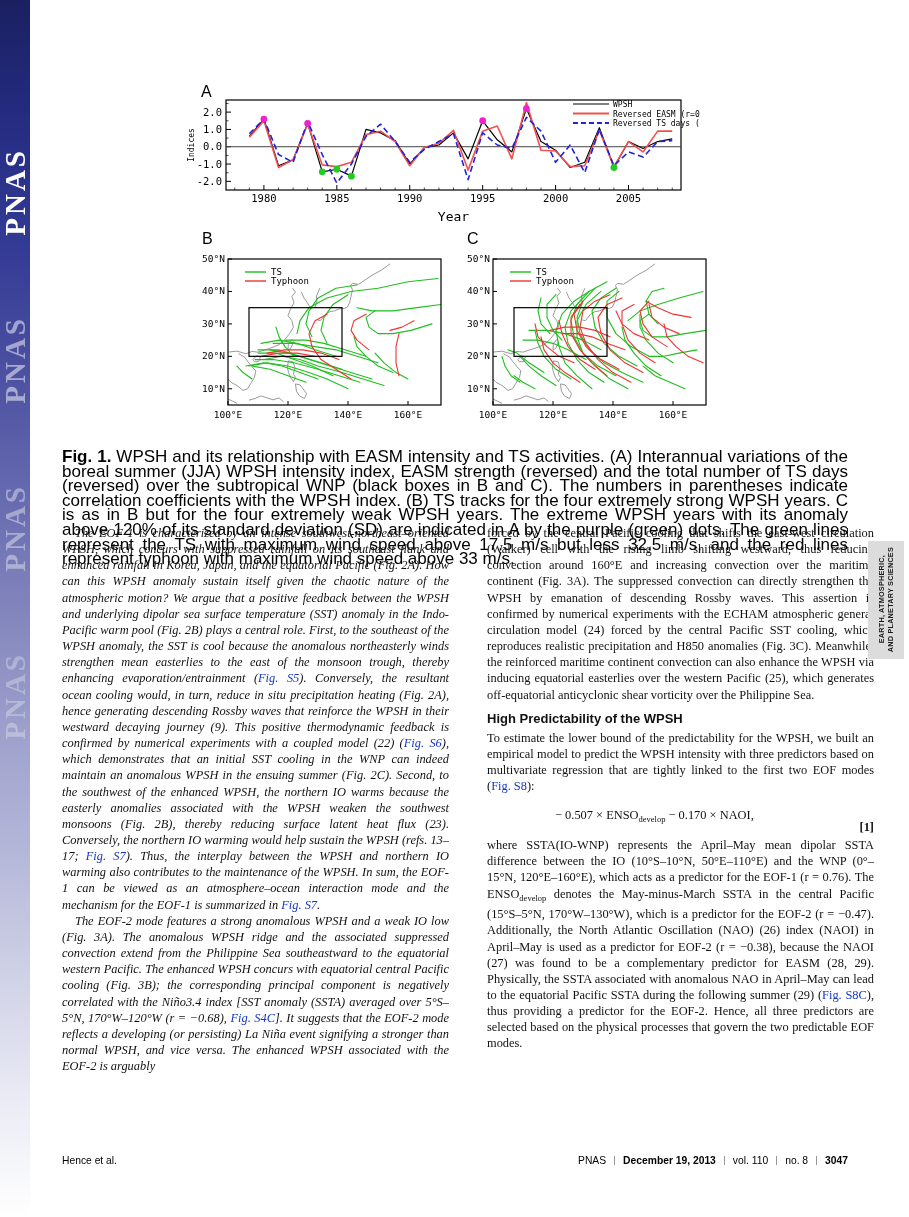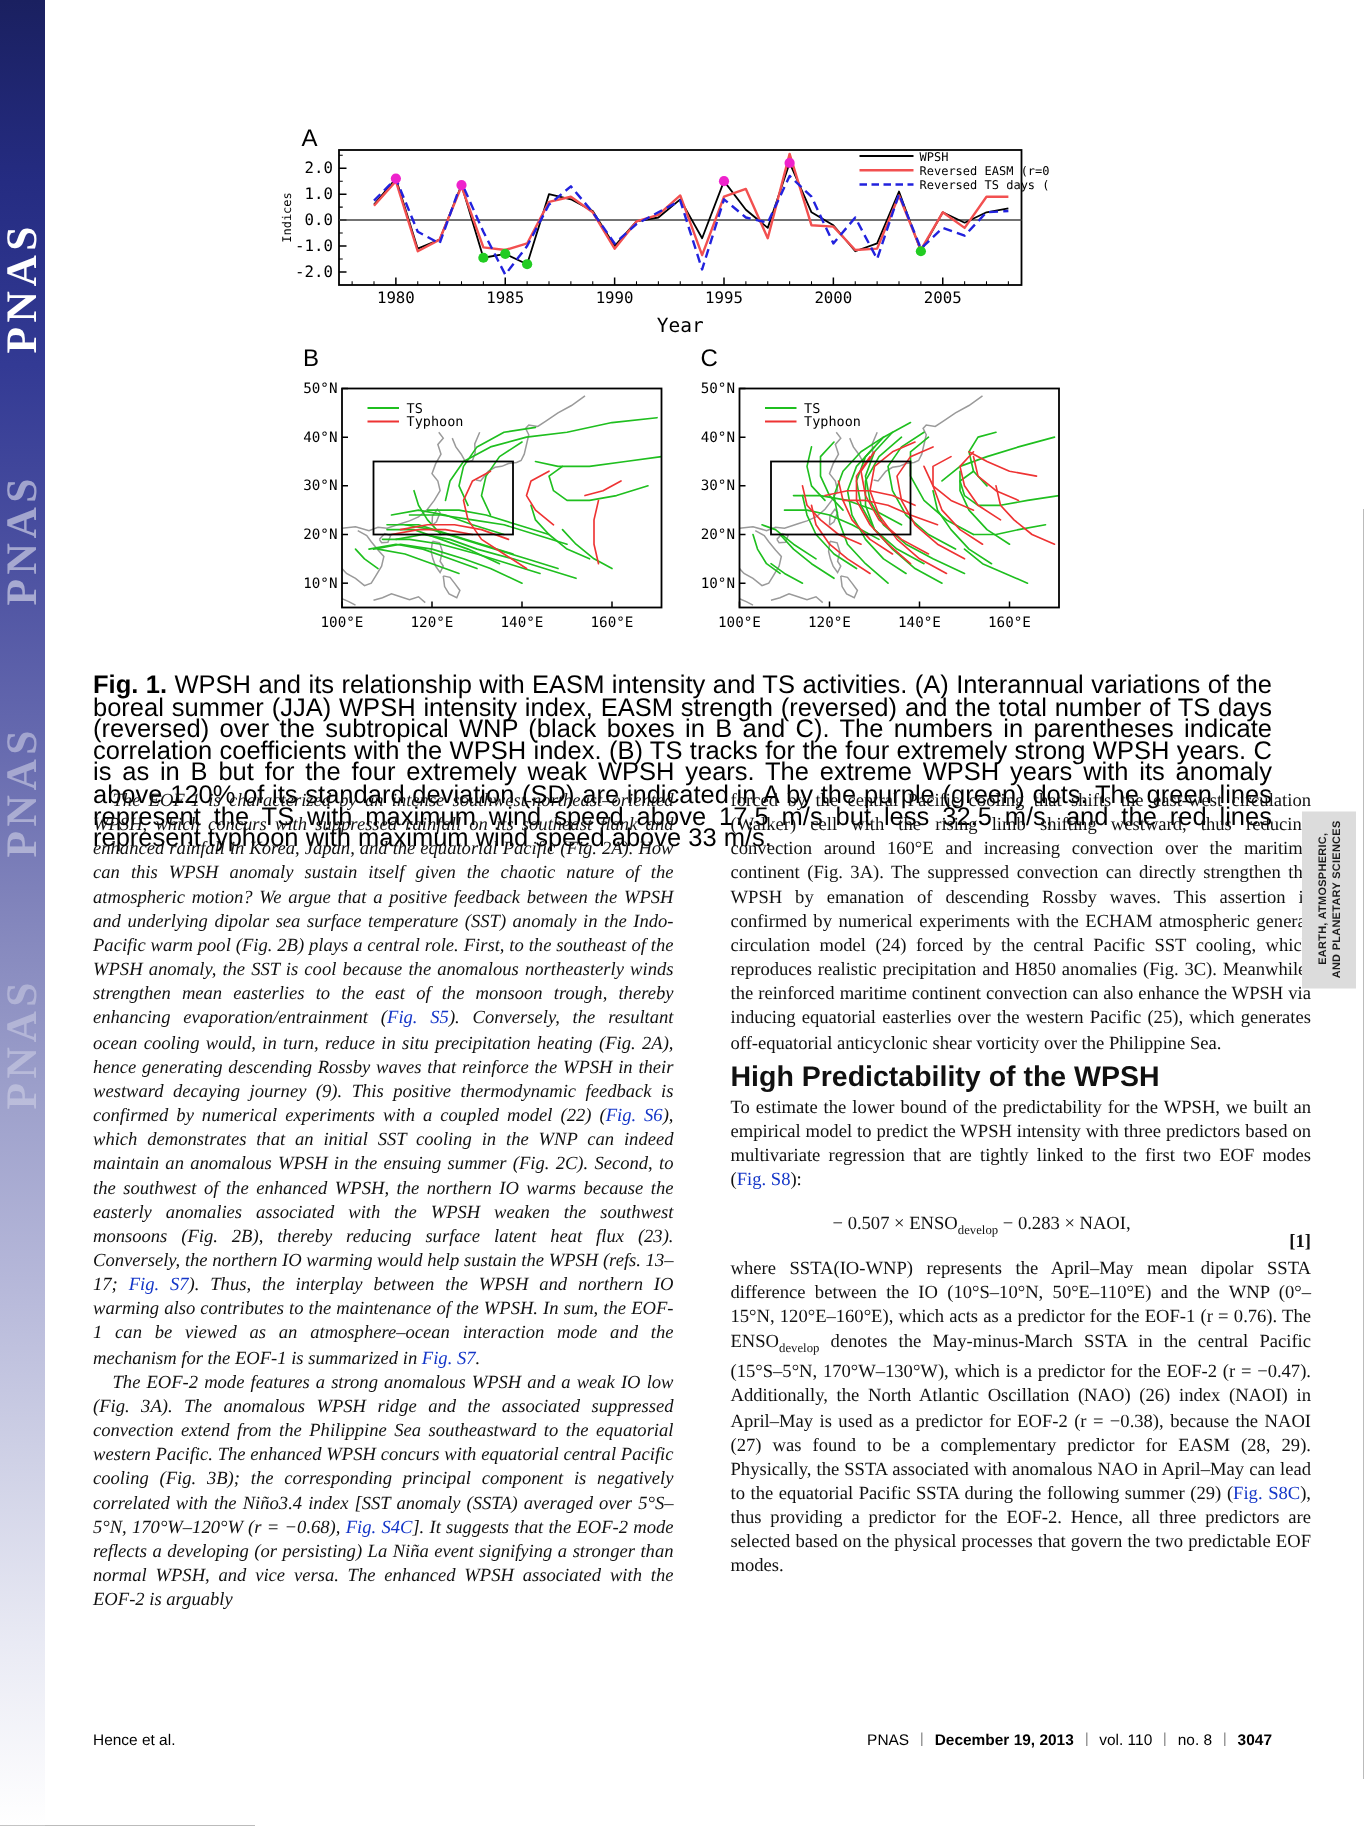--- a/index.html
+++ b/index.html
@@ -20,21 +20,21 @@
   .seg-b{font-weight:bold;}
   .seg-link{color:#1436c8;}
   .seg-sub{font-size:8.5px;vertical-align:sub;}
   
   .col{position:absolute;top:525px;width:387px;font-size:12.4px;line-height:16.15px;
     text-align:justify;}
   .col-left{left:62px;}
   .col-right{left:487px;}
   .body-p{margin:0;}
   .indent{text-indent:13px;font-style:italic;}
-  .section-head{font-family:"Liberation Sans",sans-serif;font-weight:bold;font-size:19px;
+  .section-head{font-family:"Liberation Sans",sans-serif;font-weight:bold;font-size:13px;
     margin:8px 0 3px 0;text-align:left;}
   
   .equation{position:relative;margin:12px 0 10px 0;text-align:left;}
   .eq-l1{padding-left:22px;}
   .eq-l2{padding-left:68px;}
   .eq-sub{font-size:8.5px;vertical-align:sub;}
   .eq-num{position:absolute;right:0;top:12px;font-weight:bold;}
   
   .side-tag{position:absolute;left:868px;top:541px;width:36px;height:118px;background:#dcdcdc;
     display:flex;align-items:center;justify-content:center;}
@@ -293,21 +293,21 @@
   <div class="col col-left">
     <p class="body-p indent"><span>The EOF-1 is characterized by an intense southwest-northeast–oriented WPSH, which concurs with suppressed rainfall on its southeast flank and enhanced rainfall in Korea, Japan, and the equatorial Pacific (Fig. 2A). How can this WPSH anomaly sustain itself given the chaotic nature of the atmospheric motion? We argue that a positive feedback between the WPSH and underlying dipolar sea surface temperature (SST) anomaly in the Indo-Pacific warm pool (Fig. 2B) plays a central role. First, to the southeast of the WPSH anomaly, the SST is cool because the anomalous northeasterly winds strengthen mean easterlies to the east of the monsoon trough, thereby enhancing evaporation/entrainment (</span><span class="seg-link">Fig. S5</span><span>). Conversely, the resultant ocean cooling would, in turn, reduce in situ precipitation heating (Fig. 2A), hence generating descending Rossby waves that reinforce the WPSH in their westward decaying journey (9). This positive thermodynamic feedback is confirmed by numerical experiments with a coupled model (22) (</span><span class="seg-link">Fig. S6</span><span>), which demonstrates that an initial SST cooling in the WNP can indeed maintain an anomalous WPSH in the ensuing summer (Fig. 2C). Second, to the southwest of the enhanced WPSH, the northern IO warms because the easterly anomalies associated with the WPSH weaken the southwest monsoons (Fig. 2B), thereby reducing surface latent heat flux (23). Conversely, the northern IO warming would help sustain the WPSH (refs. 13–17; </span><span class="seg-link">Fig. S7</span><span>). Thus, the interplay between the WPSH and northern IO warming also contributes to the maintenance of the WPSH. In sum, the EOF-1 can be viewed as an atmosphere–ocean interaction mode and the mechanism for the EOF-1 is summarized in </span><span class="seg-link">Fig. S7</span><span>.</span></p>
     <p class="body-p indent"><span>The EOF-2 mode features a strong anomalous WPSH and a weak IO low (Fig. 3A). The anomalous WPSH ridge and the associated suppressed convection extend from the Philippine Sea southeastward to the equatorial western Pacific. The enhanced WPSH concurs with equatorial central Pacific cooling (Fig. 3B); the corresponding principal component is negatively correlated with the Niño3.4 index [SST anomaly (SSTA) averaged over 5°S–5°N, 170°W–120°W (r = −0.68), </span><span class="seg-link">Fig. S4C</span><span>]. It suggests that the EOF-2 mode reflects a developing (or persisting) La Niña event signifying a stronger than normal WPSH, and vice versa. The enhanced WPSH associated with the EOF-2 is arguably</span></p>
   </div>
 
   <div class="col col-right">
     <p class="body-p"><span>forced by the central Pacific cooling that shifts the east-west circulation (Walker) cell with the rising limb shifting westward, thus reducing convection around 160°E and increasing convection over the maritime continent (Fig. 3A). The suppressed convection can directly strengthen the WPSH by emanation of descending Rossby waves. This assertion is confirmed by numerical experiments with the ECHAM atmospheric general circulation model (24) forced by the central Pacific SST cooling, which reproduces realistic precipitation and H850 anomalies (Fig. 3C). Meanwhile, the reinforced maritime continent convection can also enhance the WPSH via inducing equatorial easterlies over the western Pacific (25), which generates off-equatorial anticyclonic shear vorticity over the Philippine Sea.</span></p>
     <h2 class="section-head">High Predictability of the WPSH</h2>
     <p class="body-p"><span>To estimate the lower bound of the predictability for the WPSH, we built an empirical model to predict the WPSH intensity with three predictors based on multivariate regression that are tightly linked to the first two EOF modes (</span><span class="seg-link">Fig. S8</span><span>):</span></p>
     <div class="equation">
-      <div class="eq-l2"><span>− 0.507 × ENSO</span><span class="eq-sub">develop</span><span> − 0.283 × NAOI,</span></div>
+      <div class="eq-l2"><span>− 0.507 × ENSO</span><span class="eq-sub">develop</span><span> − 0.170 × NAOI,</span></div>
       <div class="eq-num">[1]</div>
     </div>
     <p class="body-p"><span>where SSTA(IO-WNP) represents the April–May mean dipolar SSTA difference between the IO (10°S–10°N, 50°E–110°E) and the WNP (0°–15°N, 120°E–160°E), which acts as a predictor for the EOF-1 (r = 0.76). The ENSO</span><span class="seg-sub">develop</span><span> denotes the May-minus-March SSTA in the central Pacific (15°S–5°N, 170°W–130°W), which is a predictor for the EOF-2 (r = −0.47). Additionally, the North Atlantic Oscillation (NAO) (26) index (NAOI) in April–May is used as a predictor for EOF-2 (r = −0.38), because the NAOI (27) was found to be a complementary predictor for EASM (28, 29). Physically, the SSTA associated with anomalous NAO in April–May can lead to the equatorial Pacific SSTA during the following summer (29) (</span><span class="seg-link">Fig. S8C</span><span>), thus providing a predictor for the EOF-2. Hence, all three predictors are selected based on the physical processes that govern the two predictable EOF modes.</span></p>
   </div>
 
   <div class="side-tag">
     <div class="side-tag-inner">
       <div>EARTH, ATMOSPHERIC,</div>
       <div>AND PLANETARY SCIENCES</div>
     </div>

